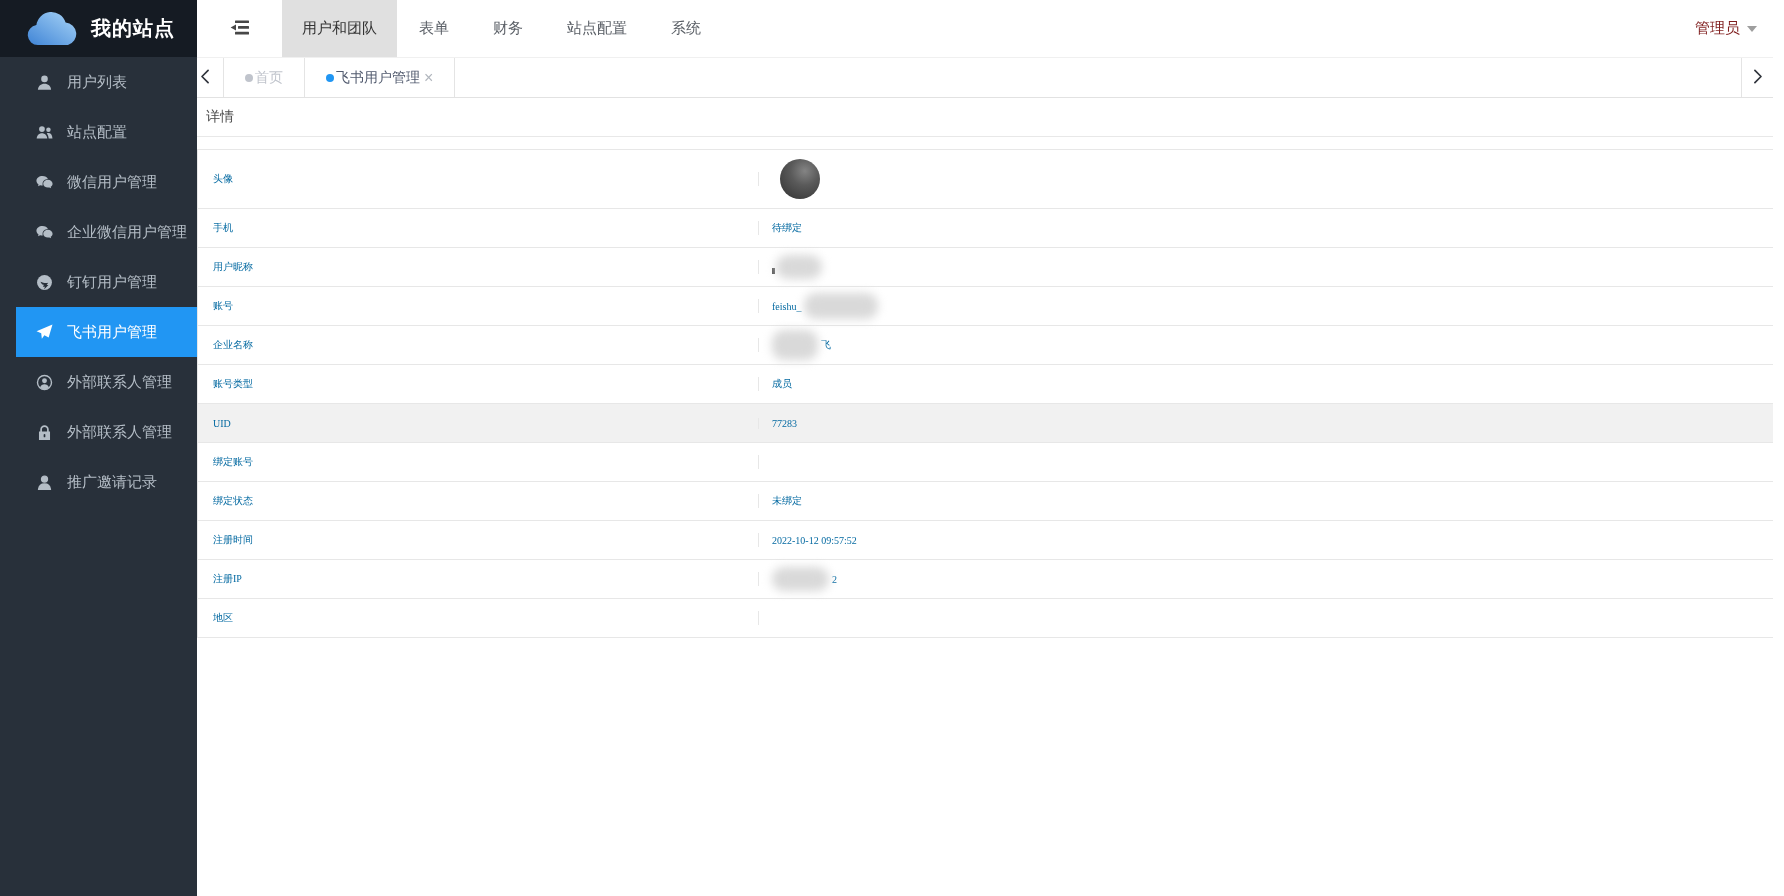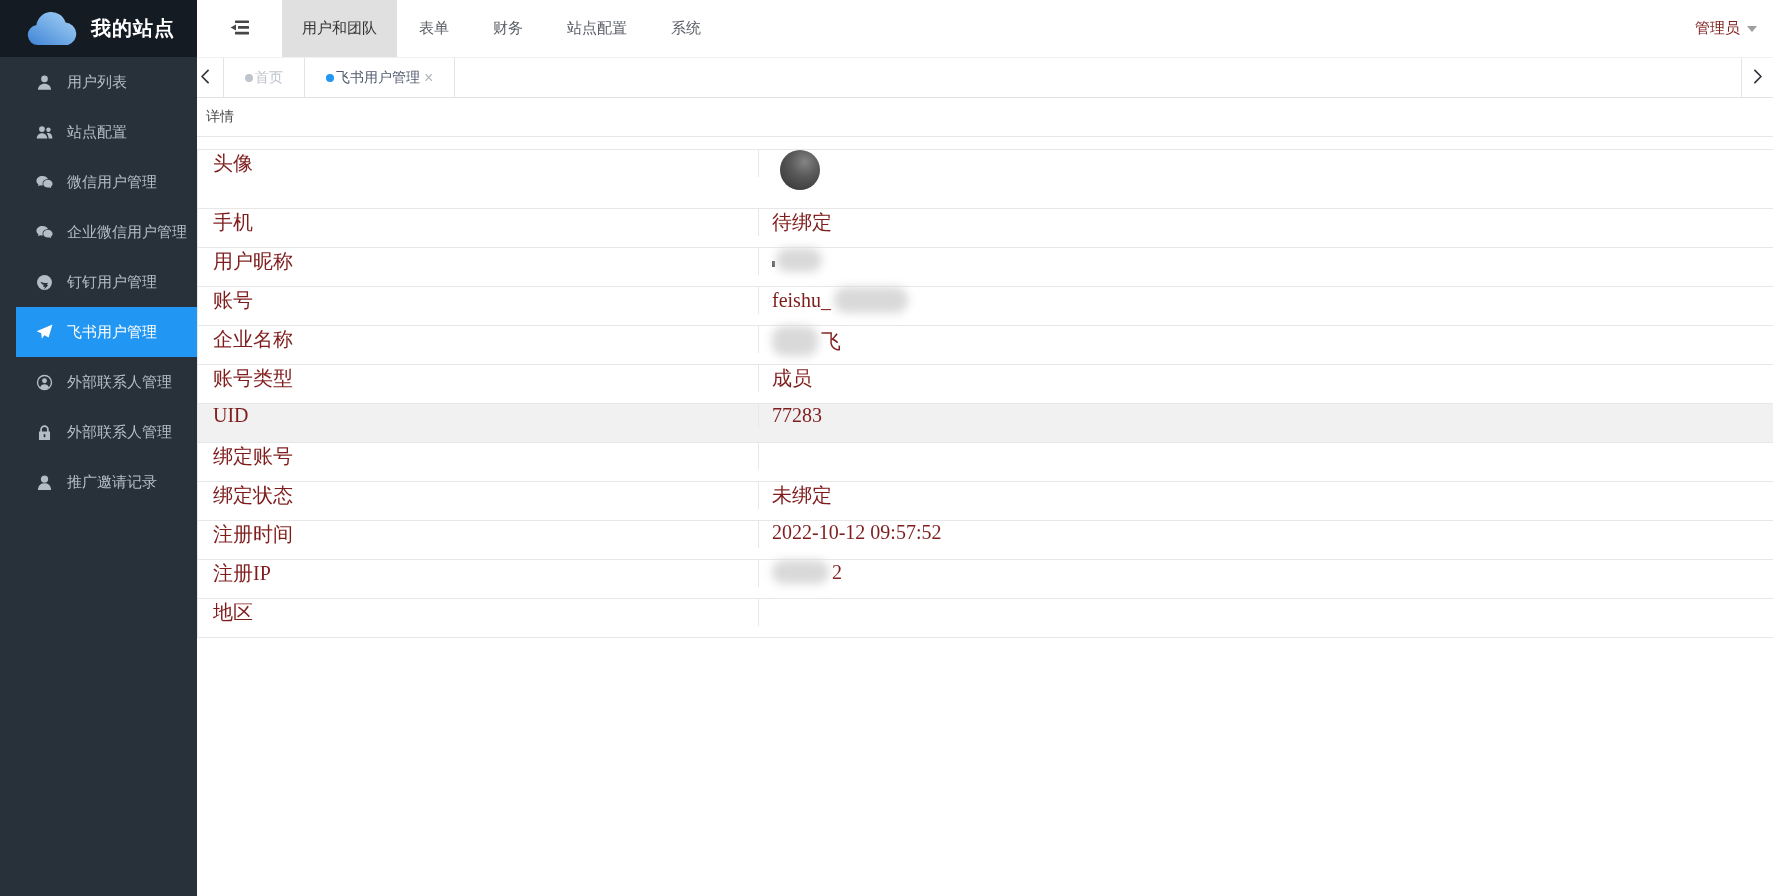--- a/index.html
+++ b/index.html
@@ -51,21 +51,21 @@
   .tb-arrow.right{border-left:1px solid #e4e4e4;width:32px;}
   .tb-tabs{display:flex;}
   .tb-tab{display:flex;align-items:center;padding:0 21px;border-right:1px solid #e4e4e4;font-size:14px;cursor:pointer;gap:2px;white-space:nowrap;}
   .tb-dot{width:8px;height:8px;border-radius:50%;flex:none;}
   .tb-close{font-size:16px;color:#b1b6bd;margin-left:2px;line-height:1;cursor:pointer;}
 
   
   .content{height:799px;background:#fff;font-family:Liberation Serif, serif;}
   .panel-heading{height:38px;border-bottom:1px solid #e8e8e8;display:flex;align-items:center;padding-left:20px;font-size:14px;color:#4c4c4c;}
   .detail-table{margin:12px 0 0 11px;border-top:1px solid #e7e7e7;border-left:1px solid #e7e7e7;width:1576px;box-sizing:border-box;}
-  .drow{display:flex;align-items:flex-start;height:38px;border-bottom:1px solid #e7e7e7;font-size:20px;color:#7f1d1d;}
+  .drow{display:flex;align-items:center;height:38px;border-bottom:1px solid #e7e7e7;font-size:10px;color:#0369a1;}
   .drow.avatar-row{height:58px;}
   .drow.hl{background:#f1f1f1;}
   .dlabel{width:561px;box-sizing:border-box;border-right:1px solid #e7e7e7;display:flex;align-items:center;padding-left:15px;flex:none;}
   .dvalue{flex:1;display:flex;align-items:center;padding-left:13px;gap:3px;}
   .avatar{width:40px;height:40px;border-radius:50%;margin-left:8px;
     background:radial-gradient(circle at 62% 30%, #848484 0%, #5a5a5a 38%, #3f3f3f 78%, #343434 100%);}
   .redacted{display:inline-block;background:#d9d9d9;border-radius:12px;filter:blur(5px);}
   .tick{display:inline-block;width:3px;height:6px;background:#555;margin-right:-2px;align-self:center;margin-top:8px;}
 </style>
 </head>

